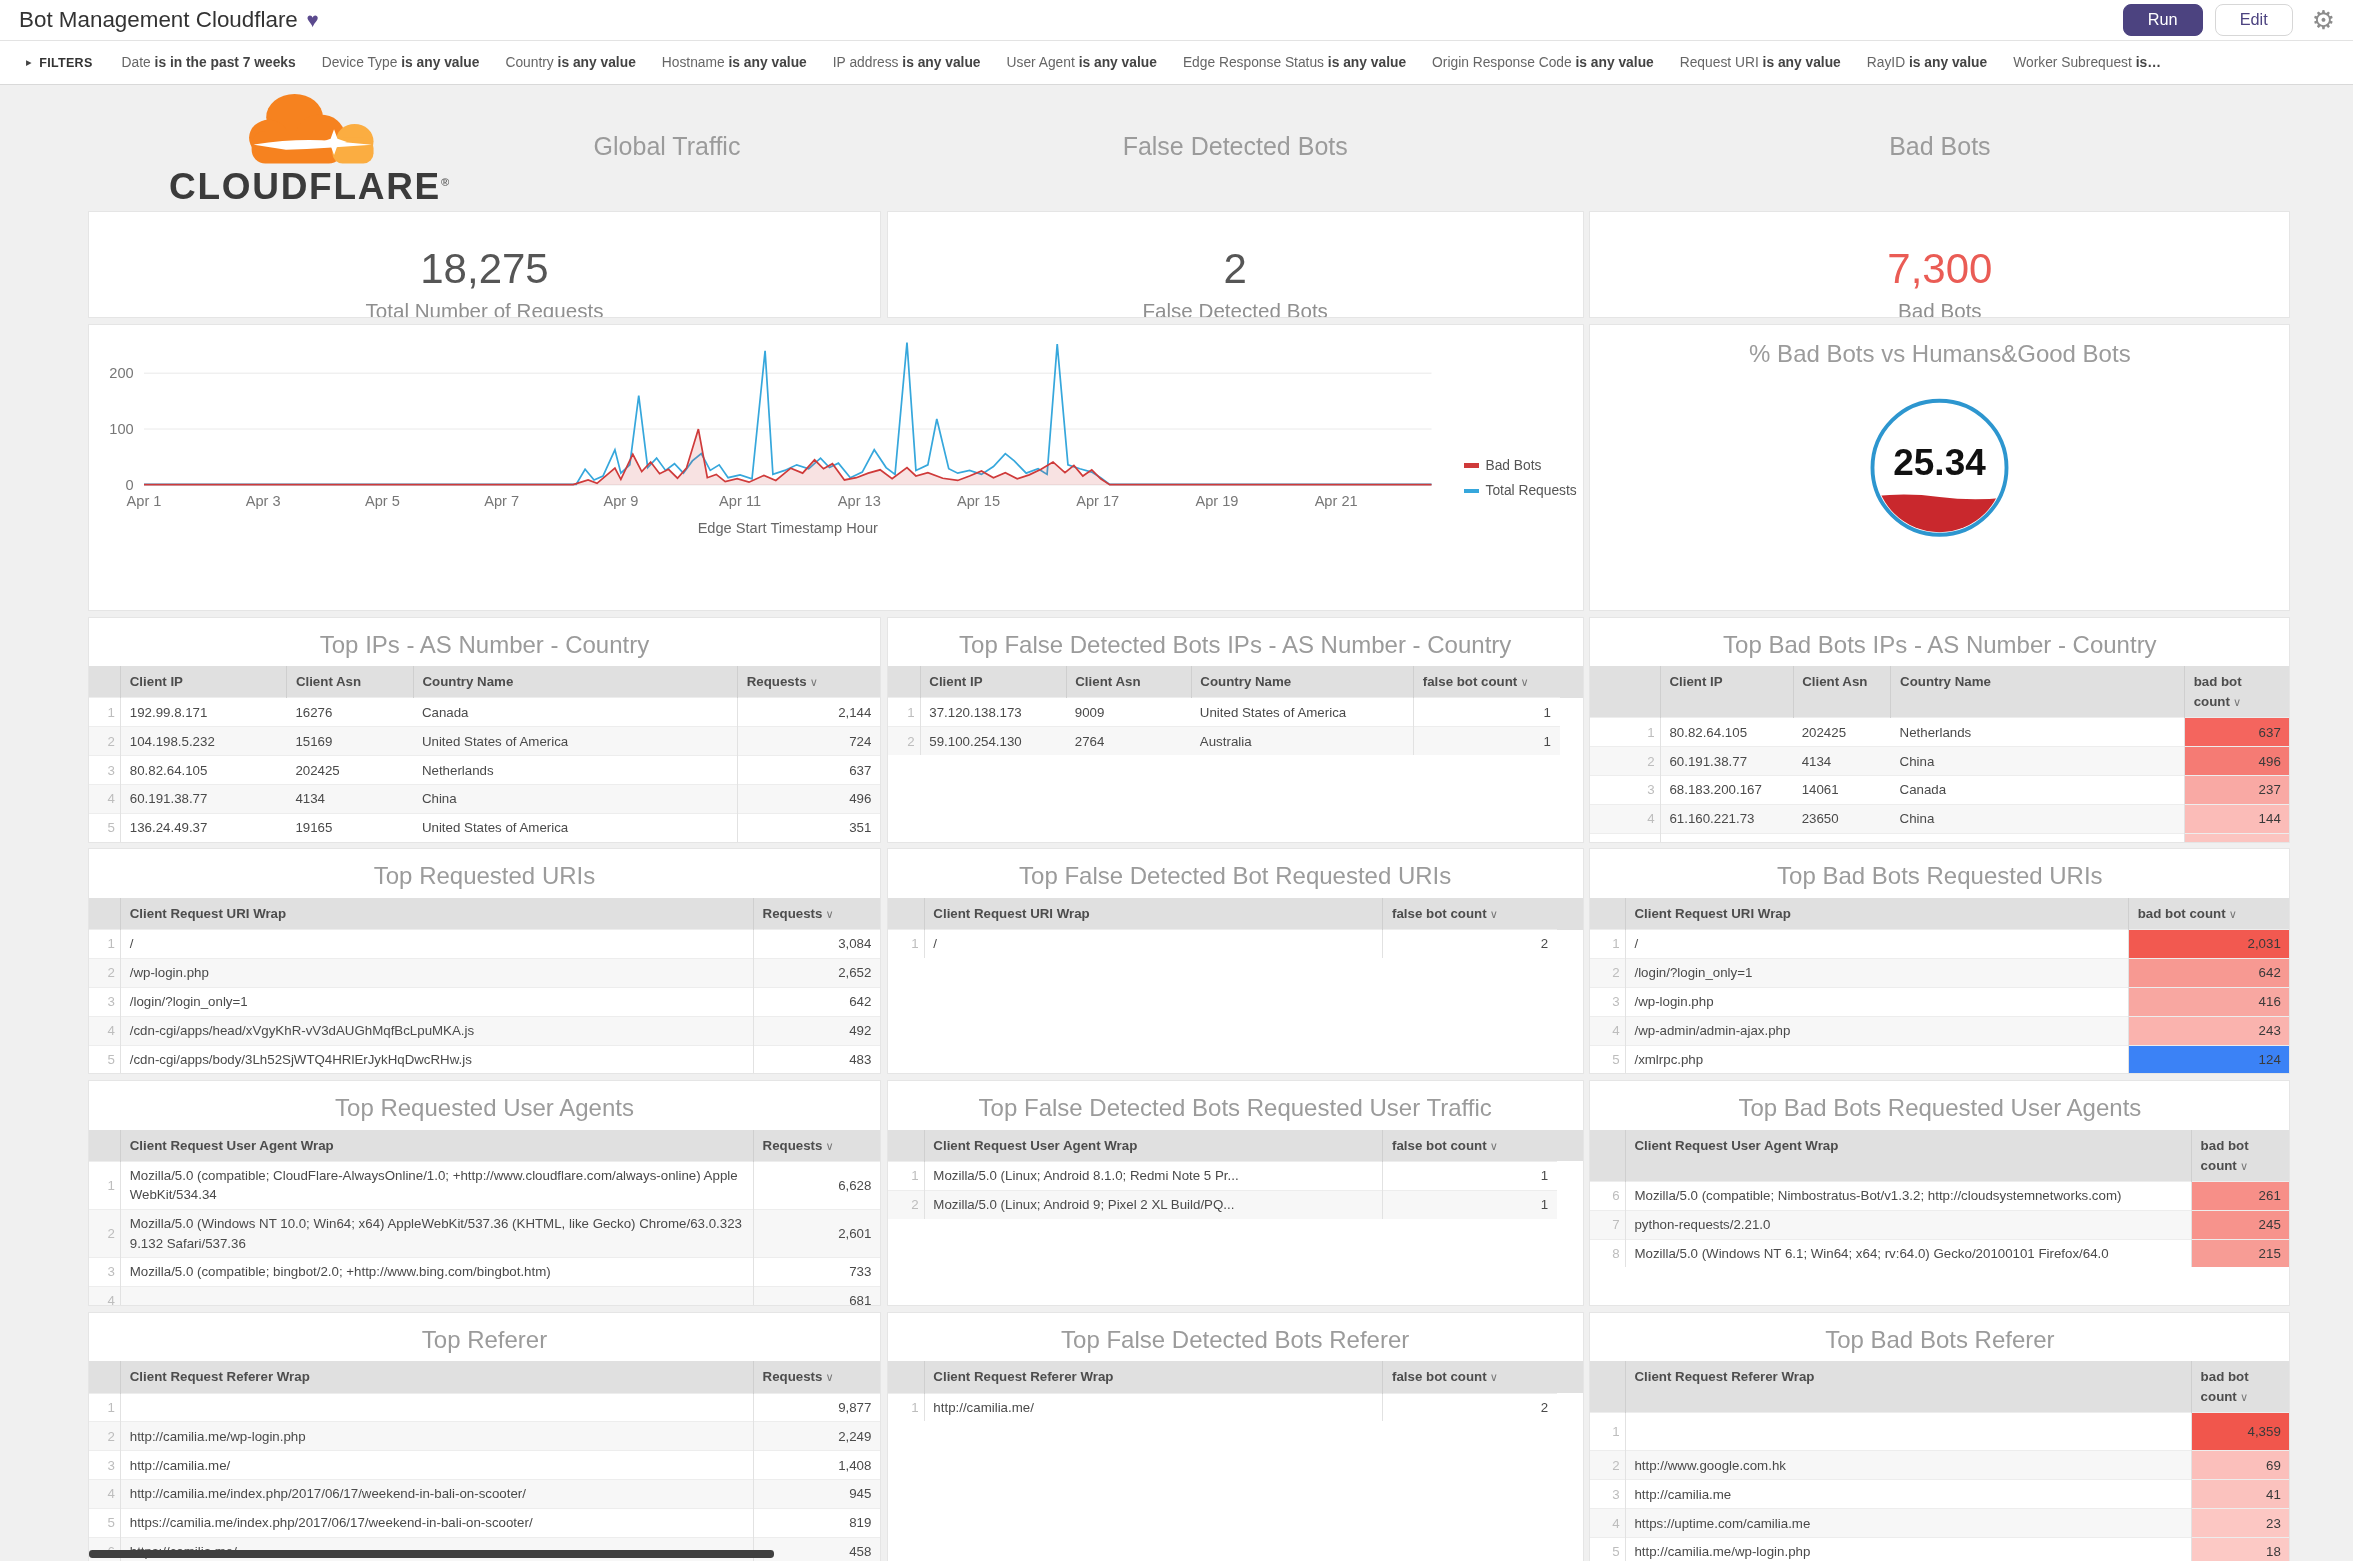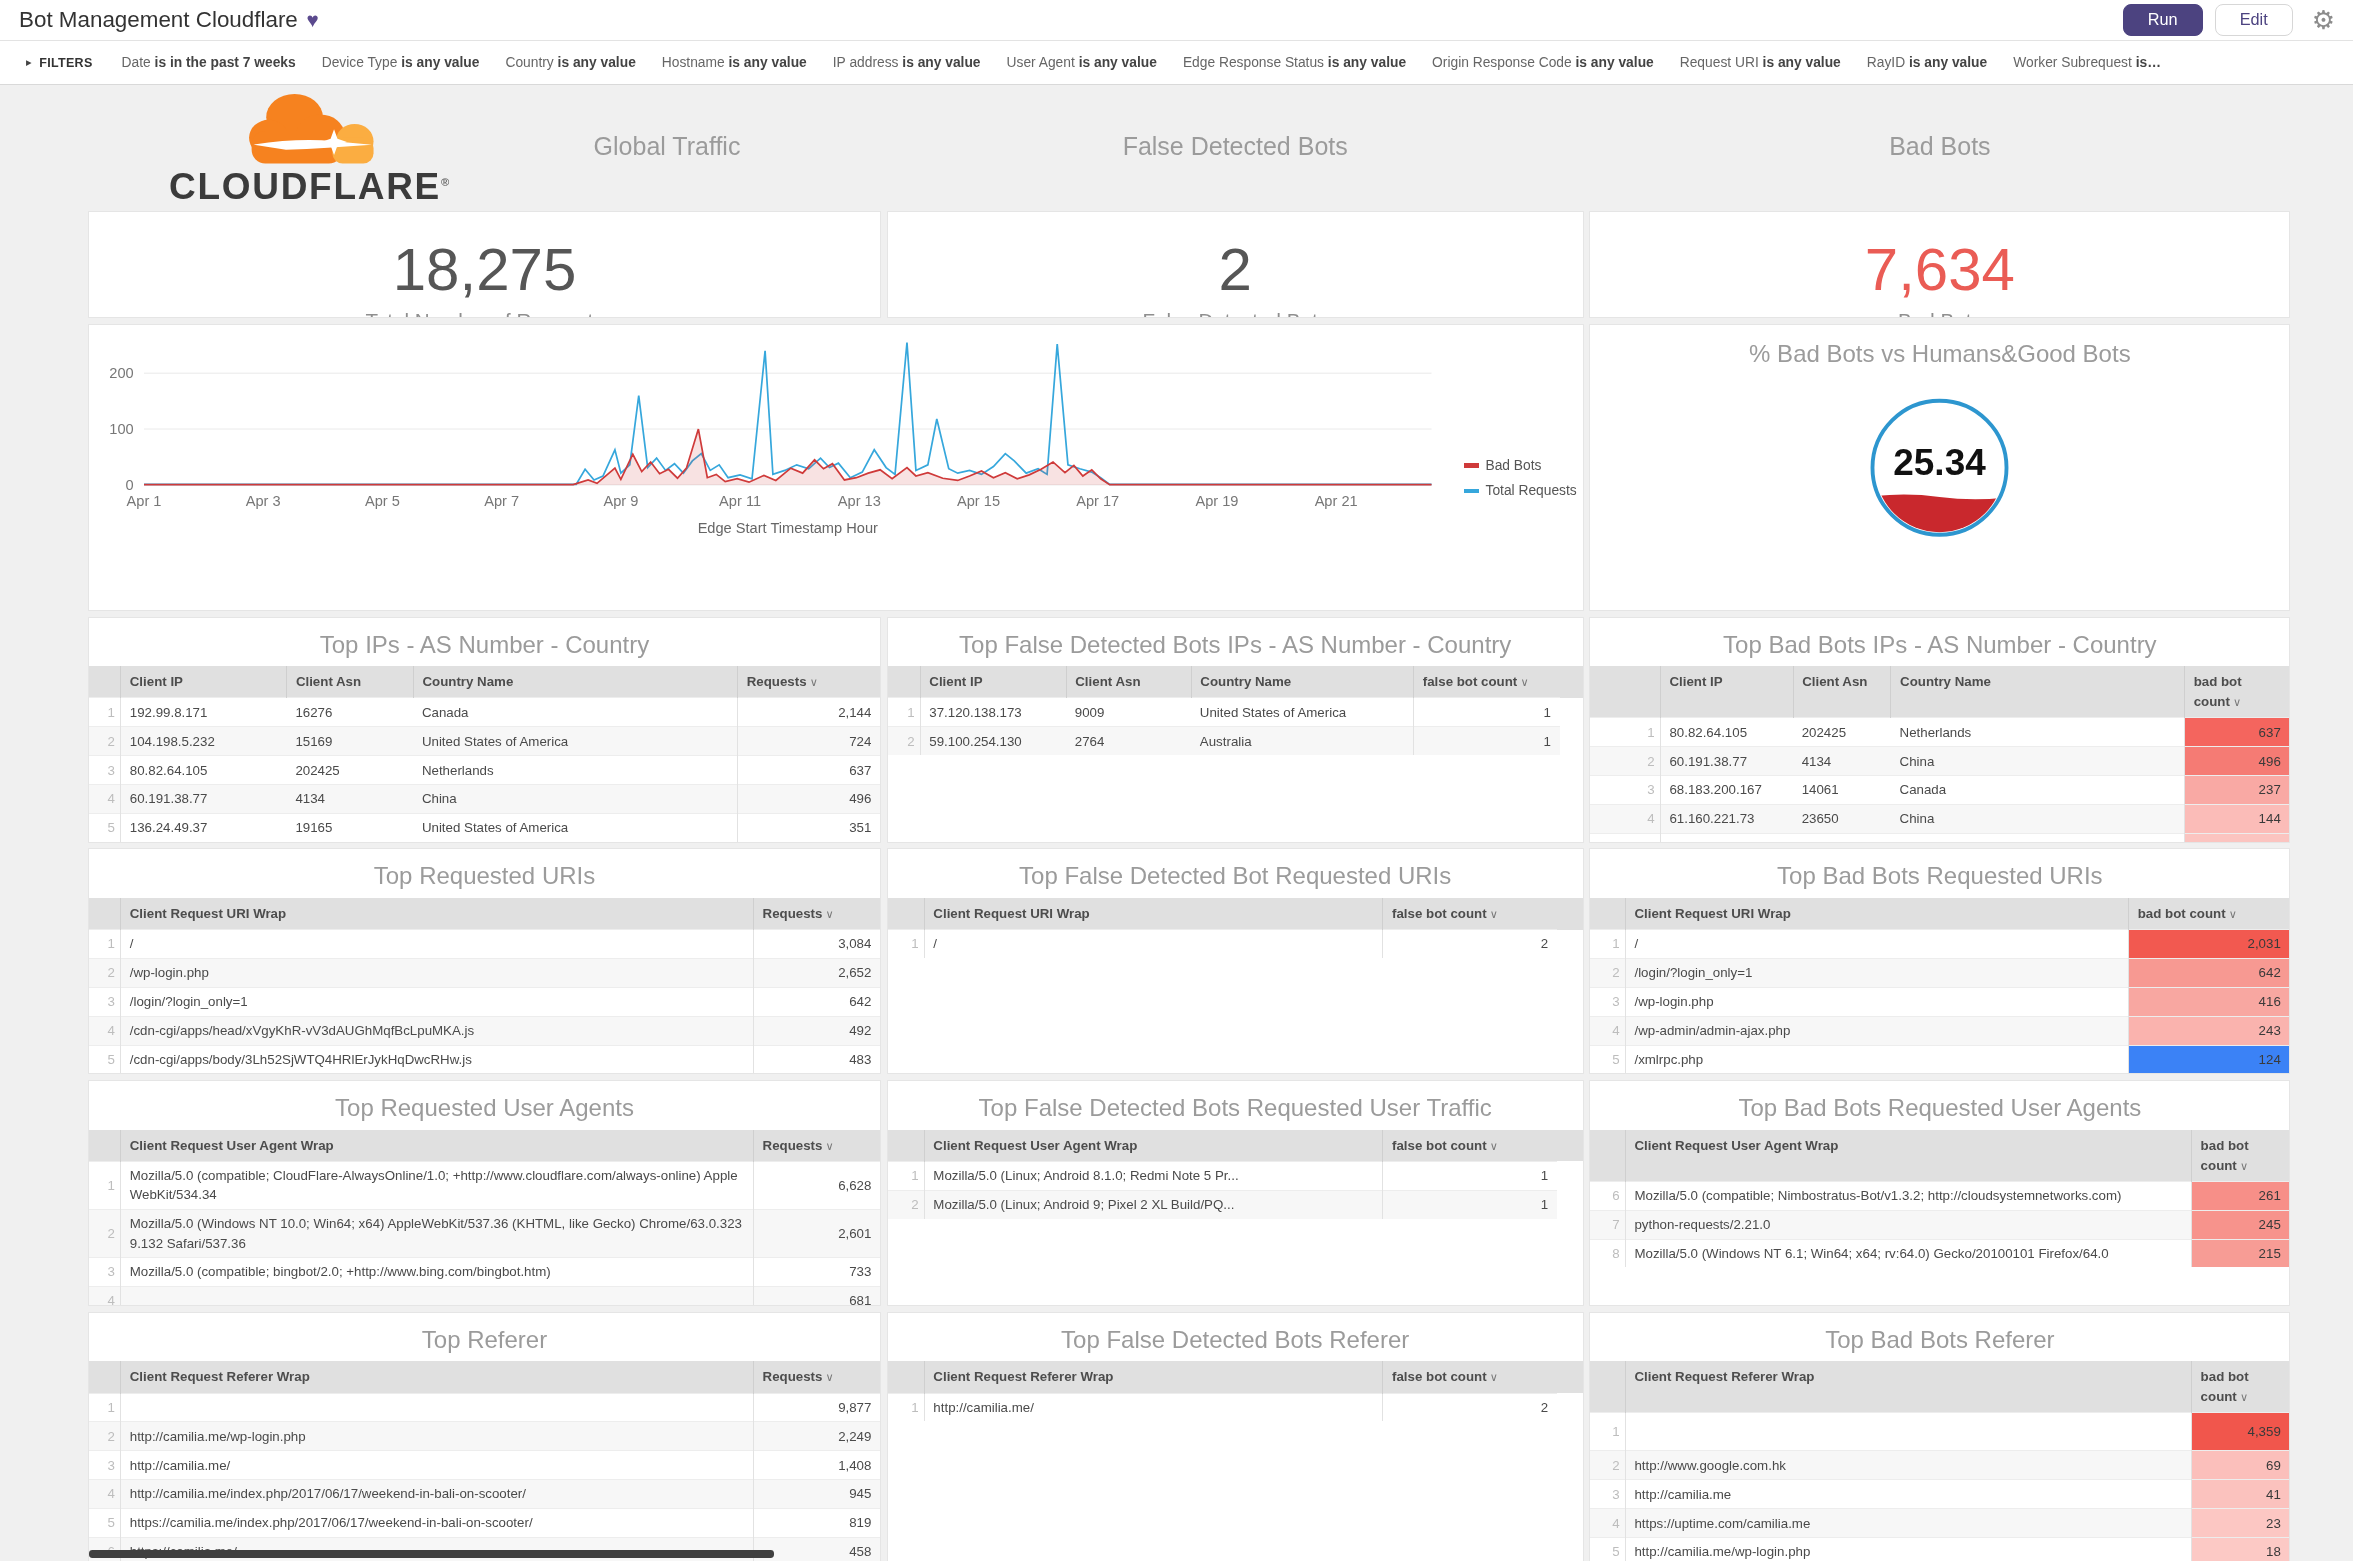--- a/index.html
+++ b/index.html
@@ -31,21 +31,21 @@
   .band-col1{display:flex;align-items:center;height:100%;}
   .logo{display:flex;flex-direction:column;align-items:center;margin-left:77px;width:288px;}
   .wordmark{font-size:37px;font-weight:800;letter-spacing:1.7px;color:#3b3b3b;line-height:1;margin-top:1.7px;}
   .wordmark sup{font-size:11.2px;color:#666;}
   .band-title{font-size:25px;color:#9b9b9b;text-align:center;}
   .band-col1 .band-title{flex:1;}
   .grid{display:grid;grid-template-columns:791px 695px 699px;grid-template-rows:105px 285px 224px 224px 224px 292px;gap:7.7px;margin-top:4.3px;}
   .tile{background:#fff;box-shadow:0 0 0 0.9px #e4e4e4;overflow:hidden;position:relative;}
   
   .stat{display:flex;flex-direction:column;align-items:center;justify-content:center;}
-  .stat-value{font-size:60px;color:#565656;line-height:1.05;margin-top:41px;}
+  .stat-value{font-size:42px;color:#565656;line-height:1.05;margin-top:41px;}
   .stat-red .stat-value{color:#ea5c55;}
   .stat-label{font-size:20.6px;color:#8f8f8f;margin-top:7.7px;}
   
   .chart-tile{grid-column:1/3;}
   .tile-title{text-align:center;font-size:24px;color:#9b9b9b;padding:14.6px 0 5.2px;}
   .legend{position:absolute;left:1375px;top:133px;font-size:13.8px;color:#555;}
   .legend-item{display:flex;align-items:center;margin-bottom:10.3px;}
   .legend-swatch{width:14.6px;height:4.3px;margin-right:6.9px;}
   
   .gauge-wrap{display:flex;justify-content:center;}
@@ -114,21 +114,21 @@
 
     <div class="tile stat">
       <div class="stat-value">18,275</div>
       <div class="stat-label">Total Number of Requests</div>
     </div>
     <div class="tile stat">
       <div class="stat-value">2</div>
       <div class="stat-label">False Detected Bots</div>
     </div>
     <div class="tile stat stat-red">
-      <div class="stat-value">7,634</div>
+      <div class="stat-value">7,300</div>
       <div class="stat-label">Bad Bots</div>
     </div>
 
     <div class="tile chart-tile">
       <svg id="line-chart" width="1358" height="215" viewBox="0 0 1580 250">
           <line x1="64" y1="186" x2="1562" y2="186" stroke="#e7e7e7" stroke-width="1"></line>
           <text x="52" y="192" text-anchor="end" font-size="17" fill="#777">0</text>
           <line x1="64" y1="121" x2="1562" y2="121" stroke="#e7e7e7" stroke-width="1"></line>
           <text x="52" y="127" text-anchor="end" font-size="17" fill="#777">100</text>
           <line x1="64" y1="56" x2="1562" y2="56" stroke="#e7e7e7" stroke-width="1"></line>

